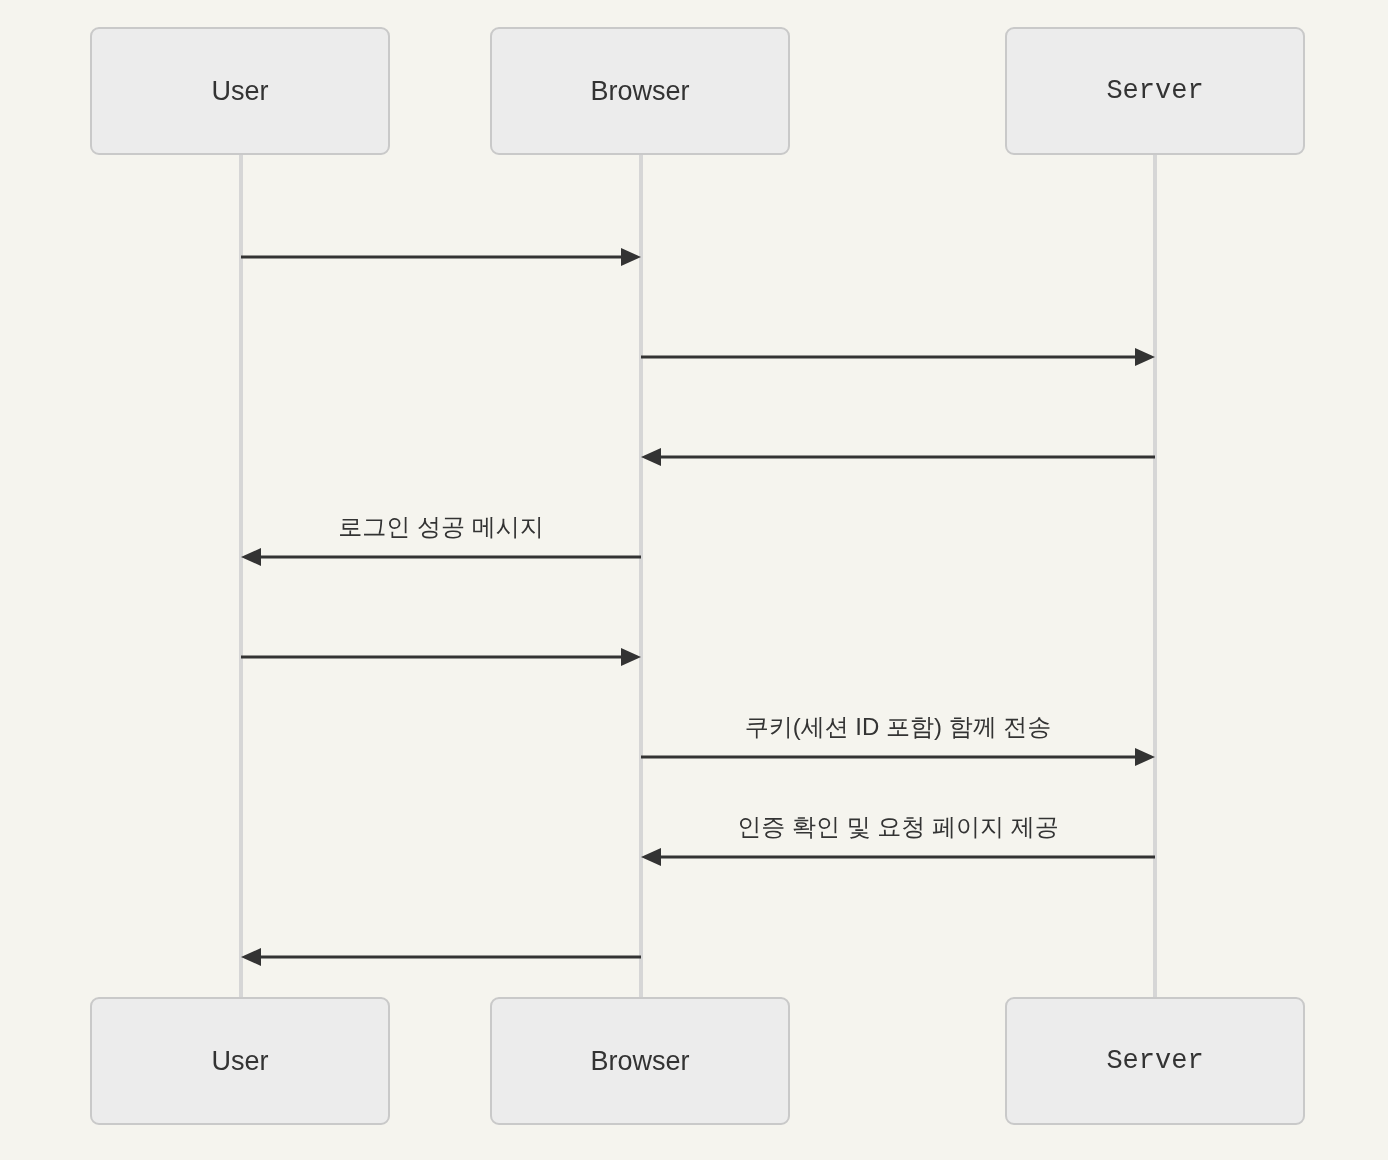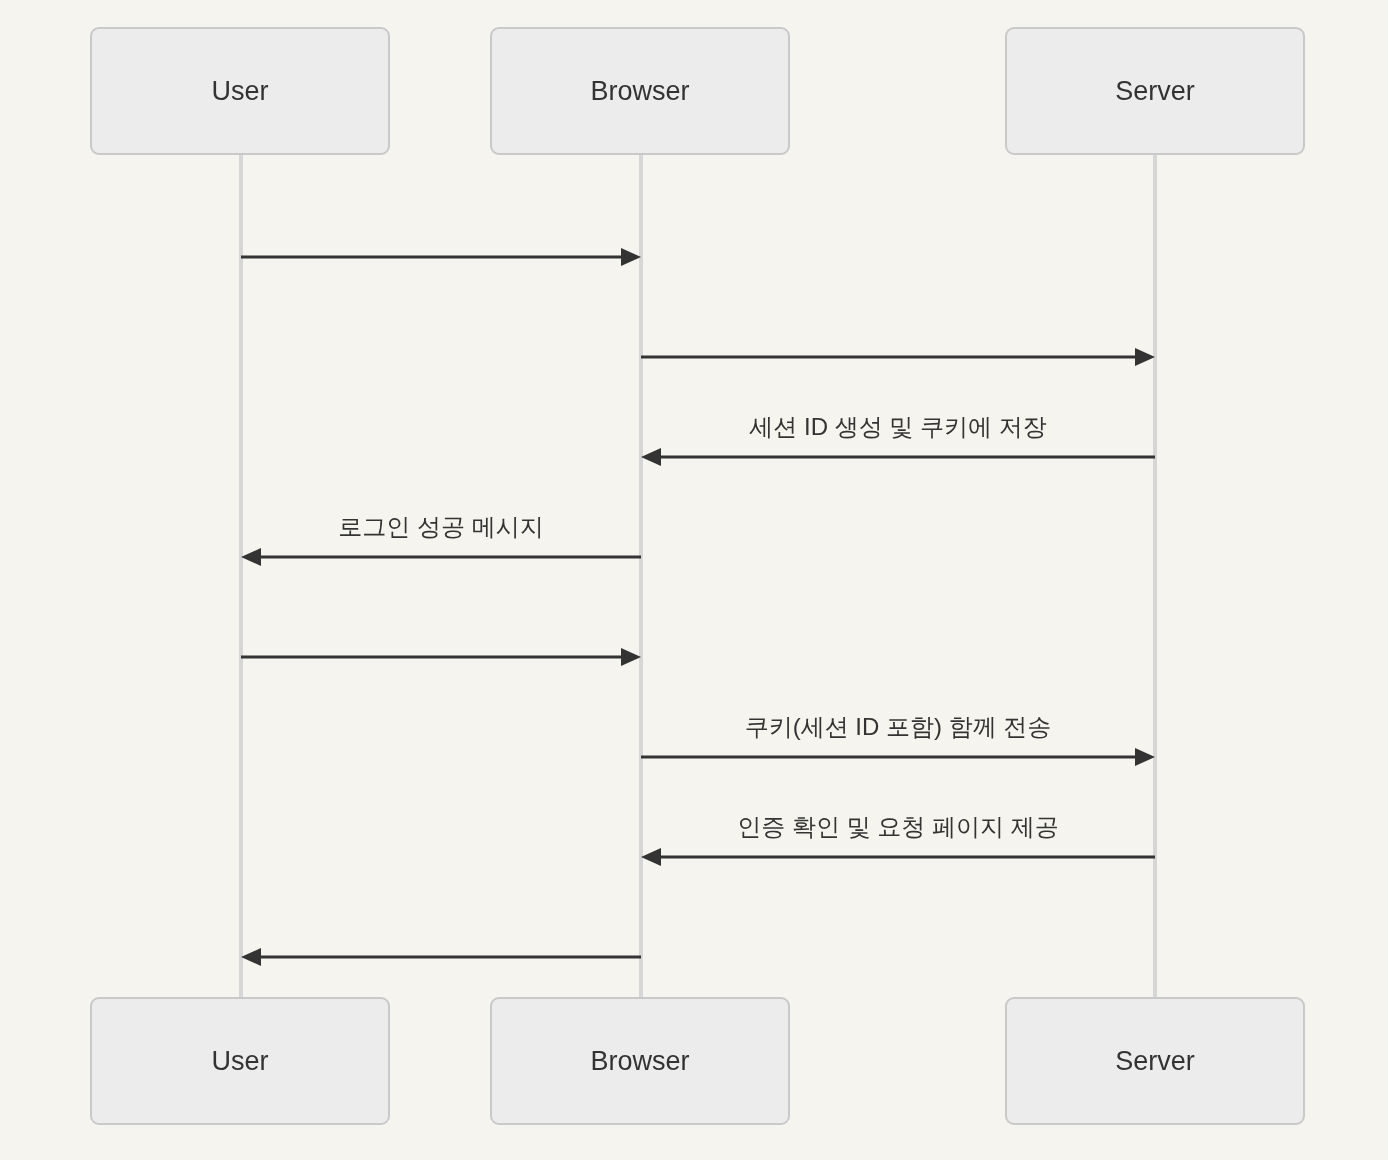--- a/index.html
+++ b/index.html
@@ -31,21 +31,21 @@
     display: flex;
     align-items: center;
     justify-content: center;
     font-size: 27px;
     color: #333333;
   }
   .row-top    { top: 27px;  }
   .row-bottom { top: 997px; }
   .actor-user    { left: 90px;   }
   .actor-browser { left: 490px; text-align: right;  }
-  .actor-server  { left: 1005px; }
+  .actor-server  { left: 1005px; font-family: Liberation Mono, monospace; }
   .msg-label {
     position: absolute;
     height: 34px;
     display: flex;
     align-items: flex-end;
     justify-content: center;
     font-size: 24px;
     color: #333333;
     white-space: nowrap;
   }
@@ -82,21 +82,20 @@
   <div class="actor-box row-top actor-user">
     <span>User</span>
   </div>
   <div class="actor-box row-top actor-browser">
     <span>Browser</span>
   </div>
   <div class="actor-box row-top actor-server">
     <span>Server</span>
   </div>
 
-  <div class="msg-label span-bs" style="top:409px">세션 ID 생성 및 쿠키에 저장</div>
   <div class="msg-label span-ub" style="top:509px">로그인 성공 메시지</div>
   <div class="msg-label span-bs" style="top:709px">쿠키(세션 ID 포함) 함께 전송</div>
   <div class="msg-label span-bs" style="top:809px">인증 확인 및 요청 페이지 제공</div>
 
   <div class="actor-box row-bottom actor-user">
     <span>User</span>
   </div>
   <div class="actor-box row-bottom actor-browser">
     <span>Browser</span>
   </div>

